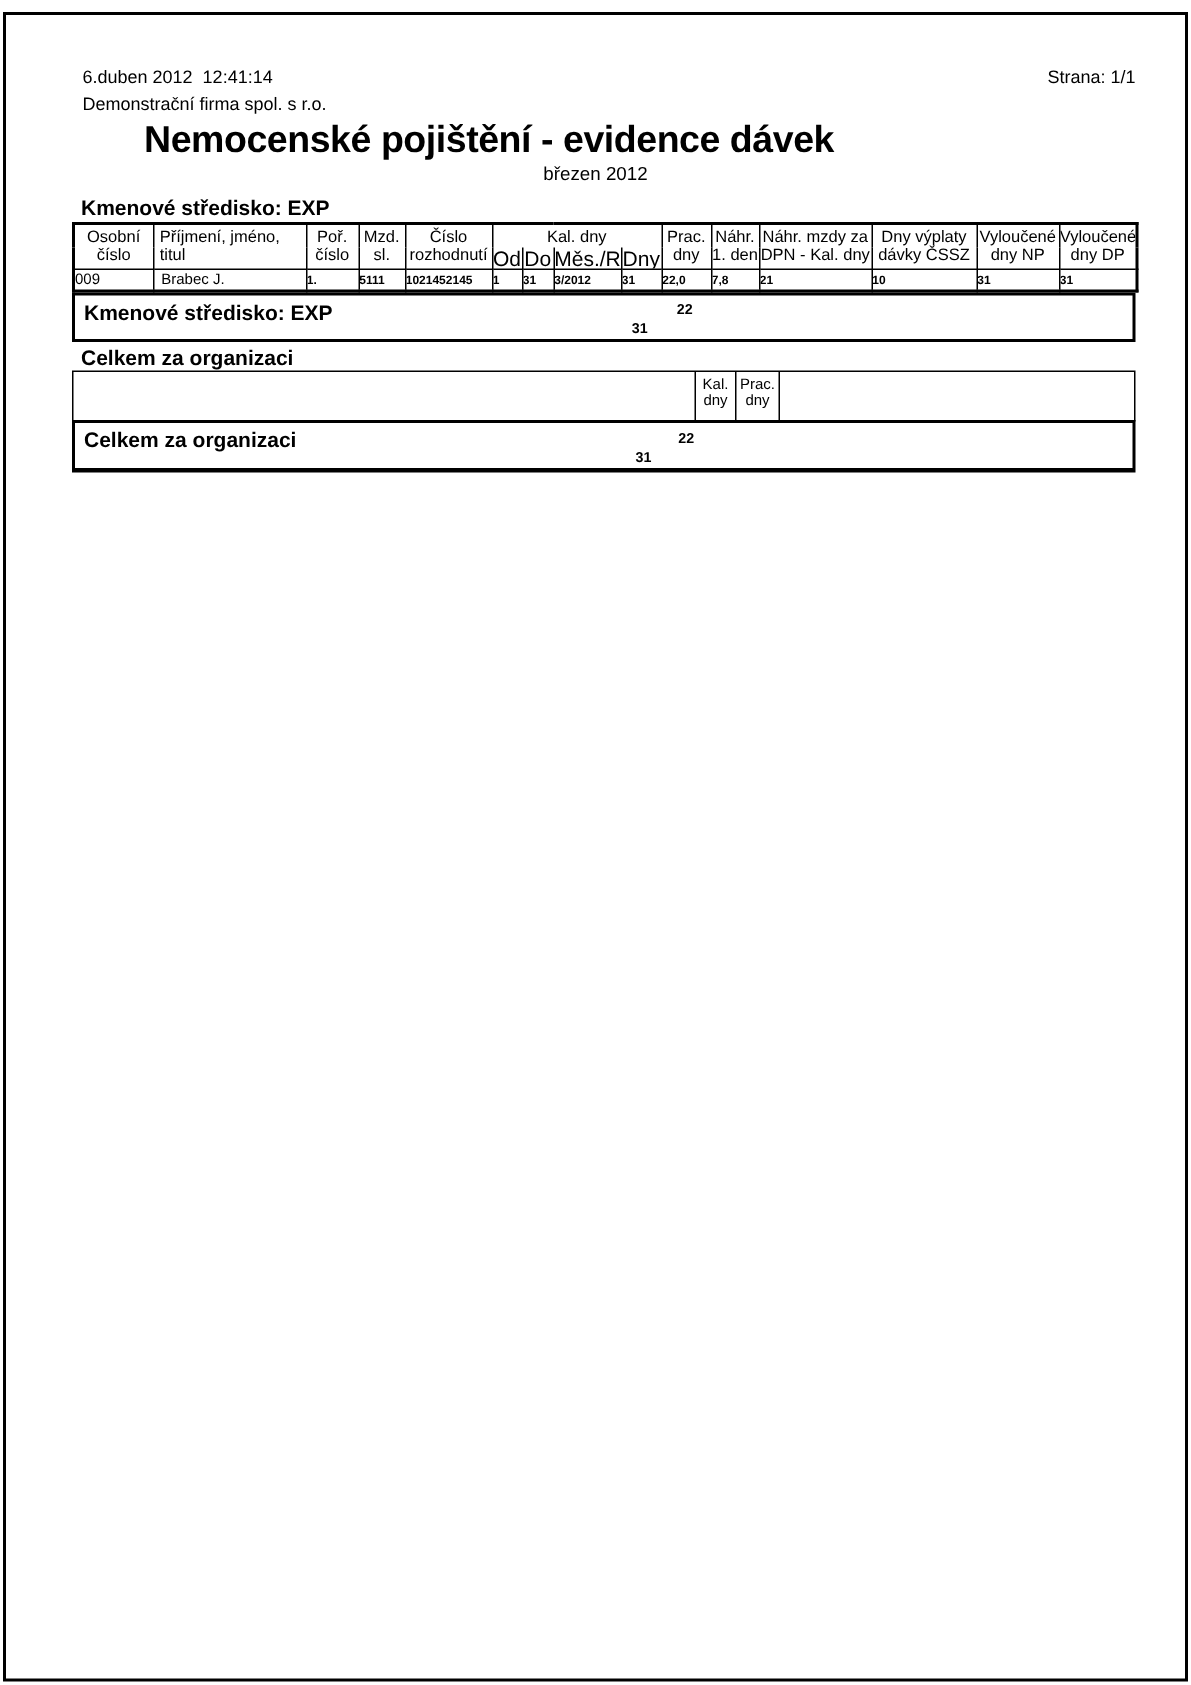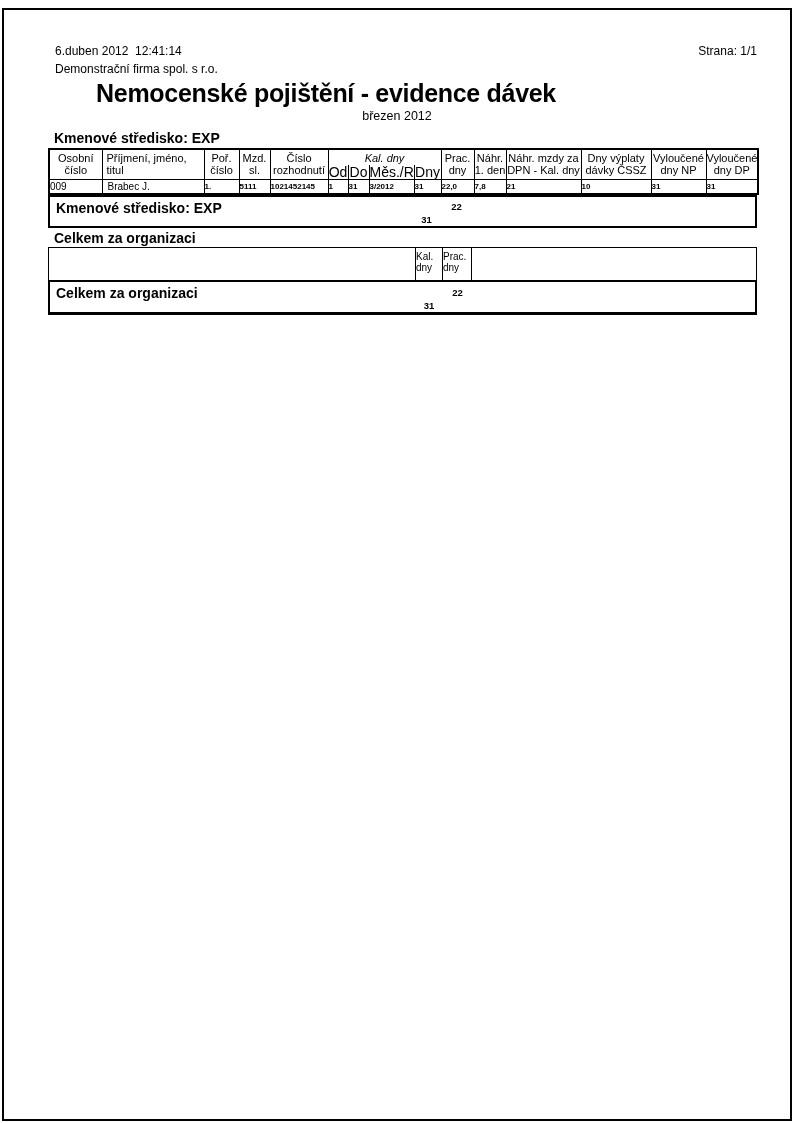--- a/index.html
+++ b/index.html
@@ -17,37 +17,37 @@
   .sec-h{font-size:14px;font-weight:bold;white-space:nowrap;}
   .h1a{left:54px;top:130px;}
   .h2a{left:54px;top:230px;}
 
   table.t1{position:absolute;left:48px;top:148px;width:709px;border-collapse:collapse;table-layout:fixed;border:2px solid #000;}
   .t1 th,.t1 td{border:1px solid #000;padding:0;margin:0;overflow:hidden;}
   .t1 th{font-weight:normal;font-size:11px;line-height:12px;text-align:center;vertical-align:middle;}
   .t1 tr.top{height:16px;}
   .t1 tr.sub{height:14px;}
   .t1 tr.sub th{font-size:14px;}
-  .t1 th.group{border-bottom-style:hidden;font-style:italic;}
+  .t1 th.group{border-bottom-style:hidden;}
   .t1 th.left{text-align:left;padding-left:4px;margin-left:27px;}
   .t1 tr.data{height:15px;}
   .t1 td{font-size:8px;font-weight:bold;text-align:left;vertical-align:middle;}
   .t1 td.pn{font-size:10px;font-weight:normal;}
   .t1 td.name{font-size:10px;font-weight:normal;text-align:left;padding-left:5px;}
   .ln{display:block;}
 
   .sumbox{left:48px;width:709px;height:33px;border:2px solid #000;box-sizing:border-box;}
   .s1{top:195px;}
   .sumbox .lbl{position:absolute;left:6px;top:3px;font-size:14px;font-weight:bold;white-space:nowrap;}
   .sumval{position:absolute;font-size:9.5px;font-weight:bold;text-align:center;}
   .s1 .v-work{left:390px;top:4px;width:33px;}
   .s1 .v-cal{left:363px;top:17px;width:27px;}
 
   .t2head{left:48px;top:247px;width:709px;height:34px;border:1px solid #000;box-sizing:border-box;}
-  .t2cell{position:absolute;top:0;height:100%;box-sizing:border-box;text-align:left;font-size:10px;line-height:11px;padding-top:3px;}
+  .t2cell{position:absolute;top:0;height:100%;box-sizing:border-box;text-align:center;font-size:10px;line-height:11px;padding-top:3px;margin-left:48px;}
   .t2c1{left:366px;width:28px;border-left:1px solid #000;border-right:1px solid #000;}
   .t2c2{left:394px;width:29px;border-right:1px solid #000;}
 
   .s2{top:280px;height:35px;border-bottom-width:3px;}
   .s2 .v-work{left:393px;top:5px;width:29px;}
   .s2 .v-cal{left:365px;top:18px;width:28px;}
 </style>
 </head>
 <body>
 

